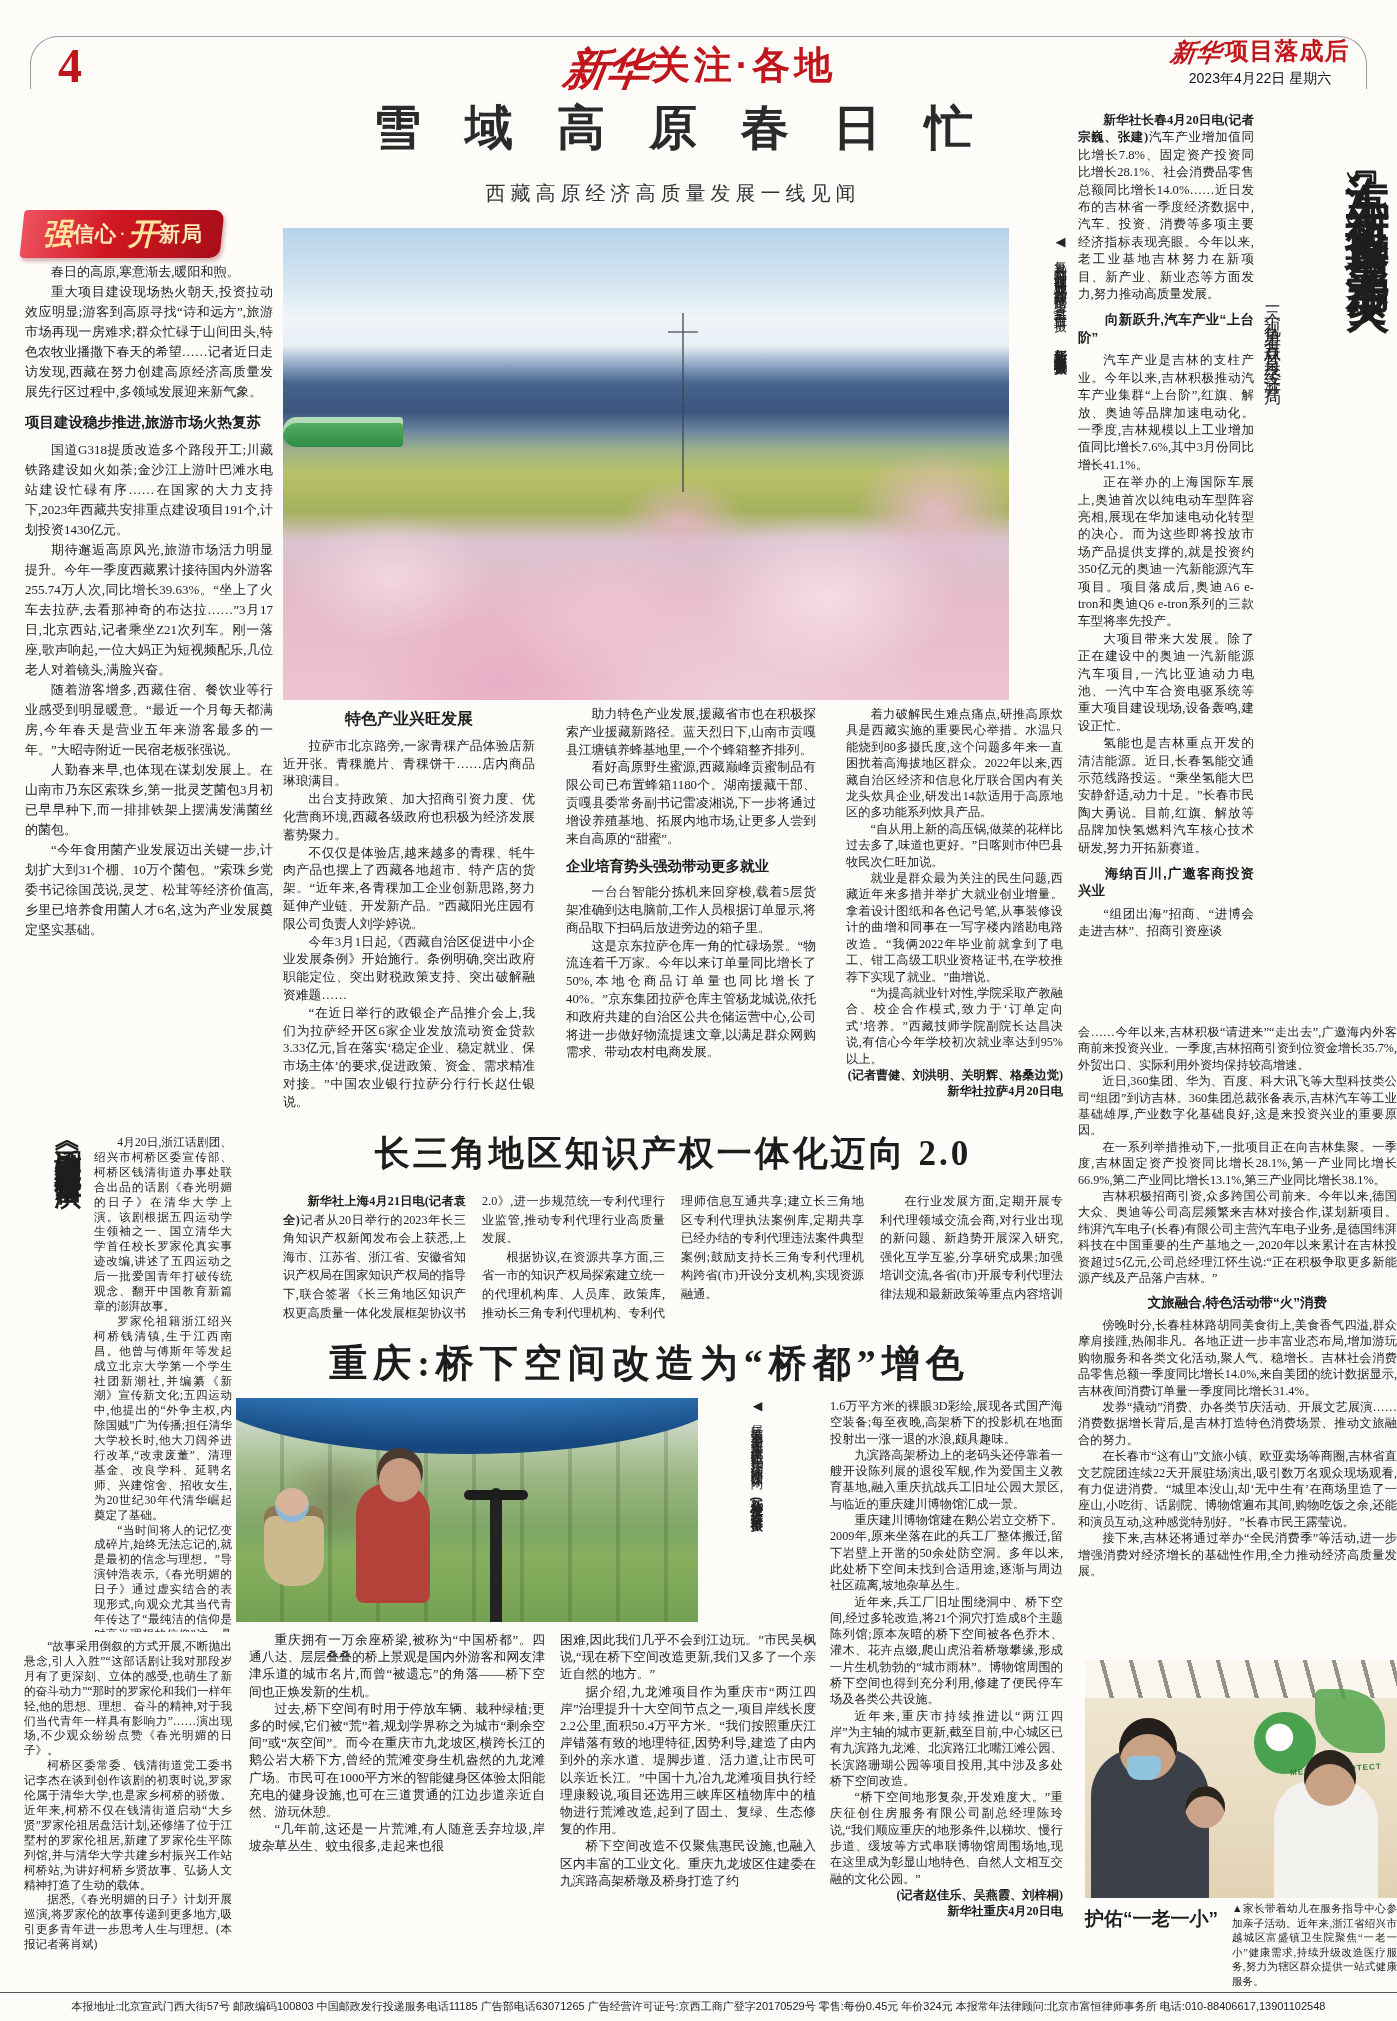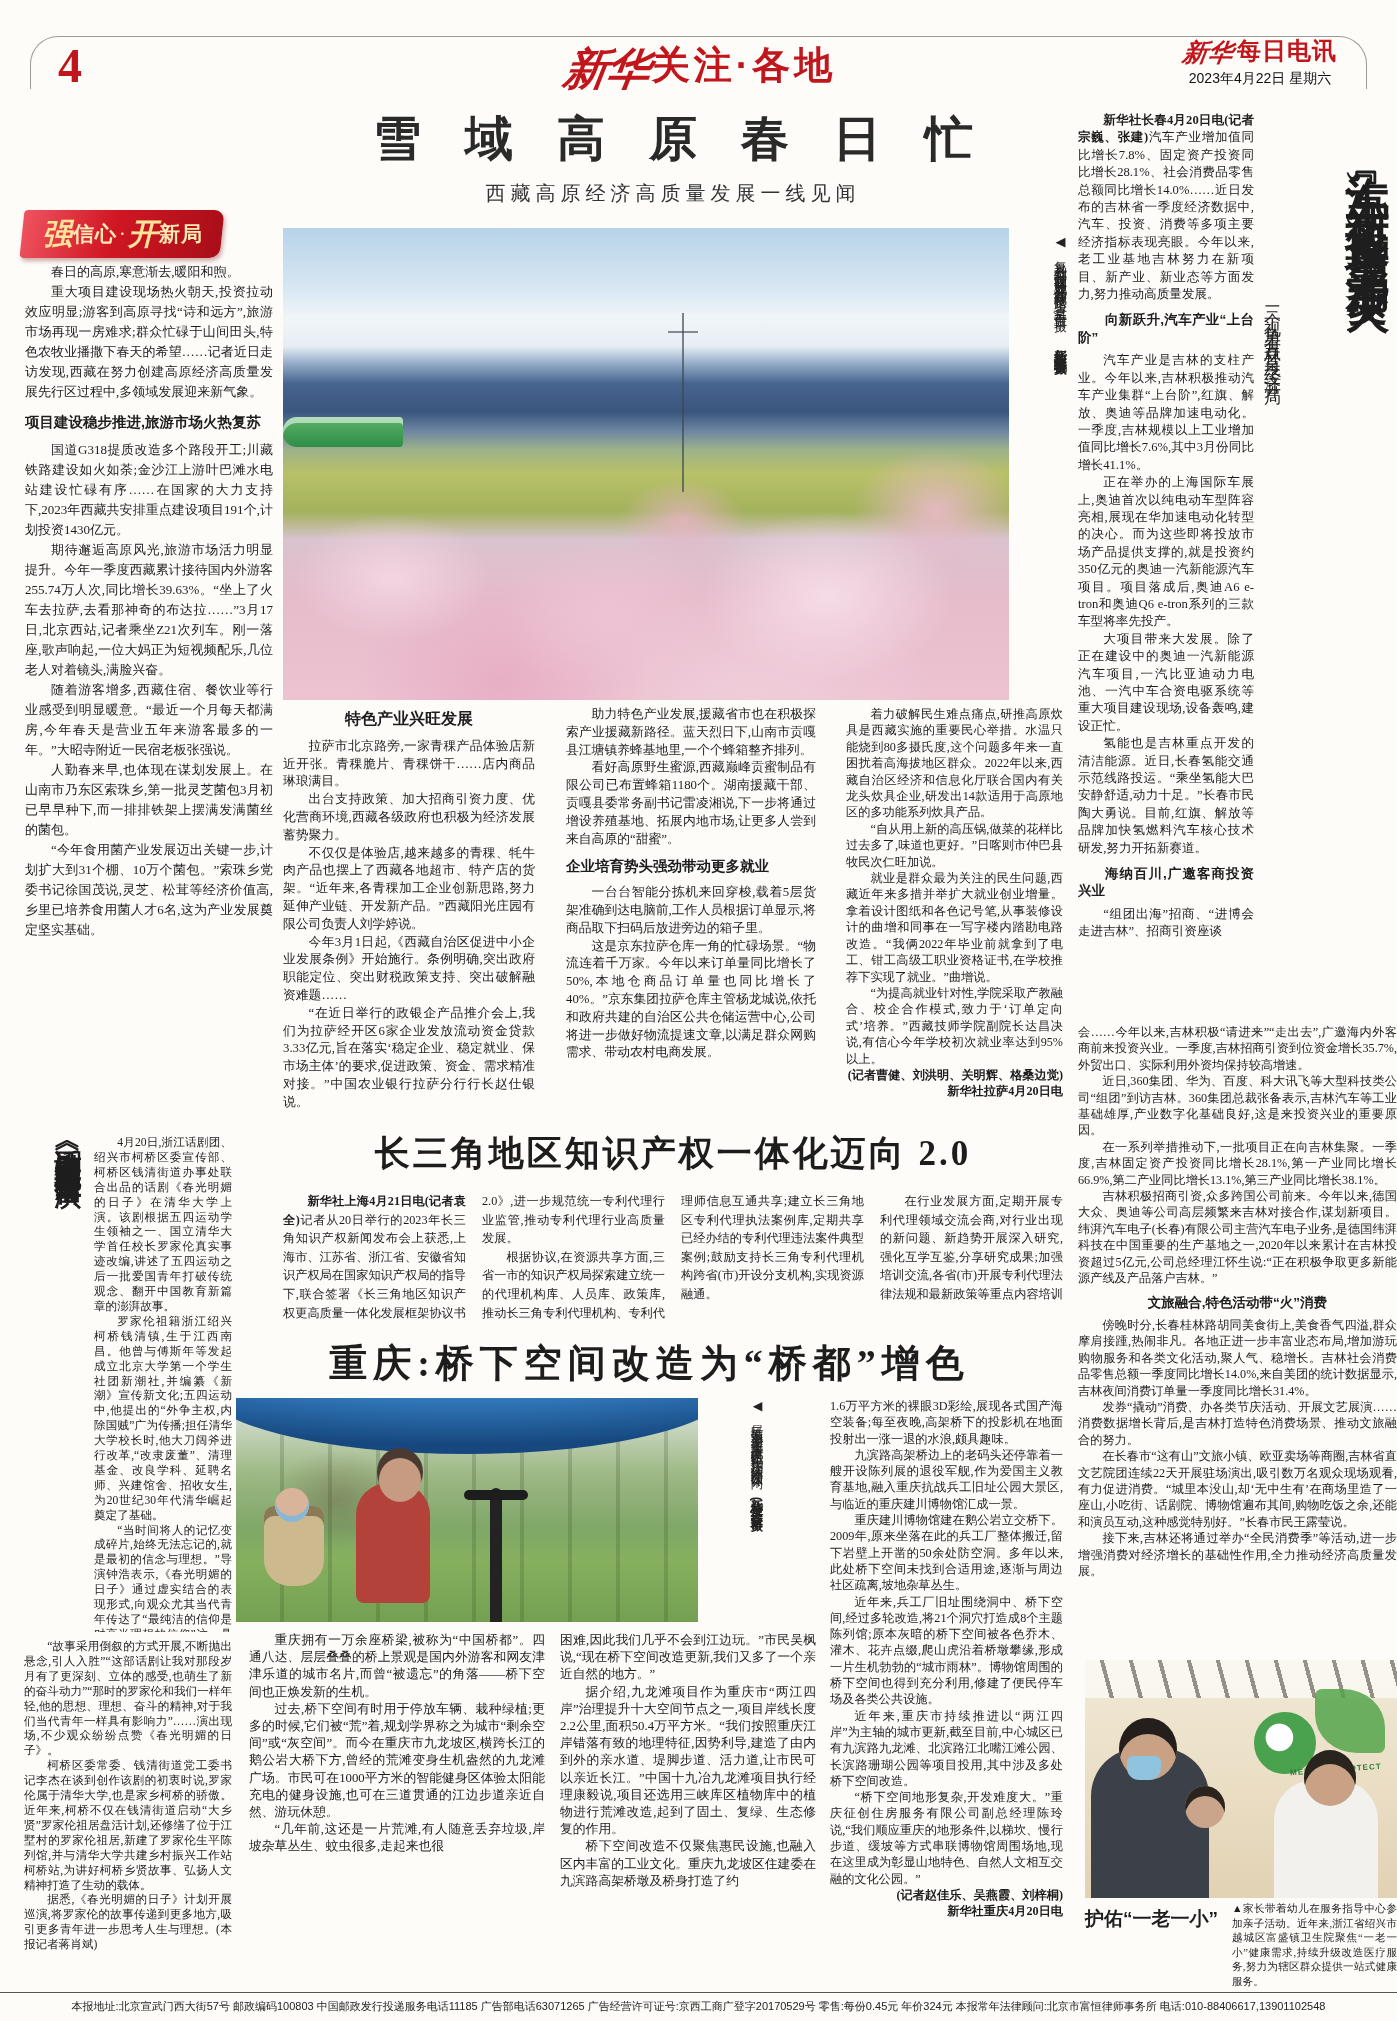--- a/index.html
+++ b/index.html
@@ -21,21 +21,21 @@
   .brand-date{font-size:14px;color:#111;margin-top:4px;font-family:"Liberation Sans",sans-serif;}
   
   .badge{left:22px;top:210px;width:200px;height:48px;background:linear-gradient(100deg,#ef5360 0%,#d01723 45%,#a80e18 100%);
          transform:skewX(-6deg);border-radius:4px 10px 10px 4px;box-shadow:2px 3px 4px rgba(120,20,20,.35);
          display:flex;align-items:center;justify-content:center;white-space:nowrap;}
   .badge span{transform:skewX(6deg);}
   .badge .b-big{font-size:30px;font-weight:bold;font-style:italic;color:#ffe49a;margin:0 1px;}
   .badge .b-sm{font-size:21px;font-weight:bold;color:#ffe9b5;letter-spacing:1px;}
   .badge .b-dot{color:#ffe9b5;font-size:20px;margin:0 2px;}
   
-  .t-head{left:283px;top:96px;width:780px;text-align:center;font-size:48px;font-weight:bold;letter-spacing:44px;text-indent:44px;color:#2a2a2a;margin-top:11px;}
+  .t-head{left:283px;top:96px;width:780px;text-align:center;font-size:48px;font-weight:bold;letter-spacing:44px;text-indent:44px;color:#2a2a2a;}
   .t-sub{left:283px;top:180px;width:780px;text-align:center;font-size:20px;letter-spacing:5px;color:#333;font-family:"Liberation Sans",sans-serif;}
   
   .col{overflow:hidden;text-align:justify;}
   .col p{margin:0;text-indent:2em;}
   .col p.cont{text-indent:0;}
   .c-intro{left:25px;top:262px;width:248px;height:830px;font-size:13px;line-height:20px;}
   .subhead{font-family:"Liberation Sans",sans-serif;font-weight:bold;text-indent:0 !important;}
   .sh-line{font-size:14.5px;margin:10px 0 8px 0 !important;}
   .sh-center{text-align:center;font-size:16px;margin:4px 0 10px 0 !important;}
   .c1{left:283px;top:706px;width:252px;height:410px;font-size:12.8px;line-height:17.8px;}
@@ -117,21 +117,21 @@
 <div class="page">
 
   <div class="abs hdr-frame"></div>
   <div class="abs page-num">4</div>
   <div class="abs masthead">
     <span class="script mast-script red">新华</span>
     <span class="mast-sec red sans">关注·各地</span>
   </div>
   <div class="abs brand">
     <span class="script brand-script red">新华</span>
-    <span class="brand-name red">每日电讯</span>
+    <span class="brand-name red">项目落成后</span>
     <div class="brand-date">2023年4月22日 星期六</div>
   </div>
 
   <div class="abs badge">
     <span class="b-big">强</span>
     <span class="b-sm">信心</span>
     <span class="b-dot">·</span>
     <span class="b-big">开</span>
     <span class="b-sm">新局</span>
   </div>

